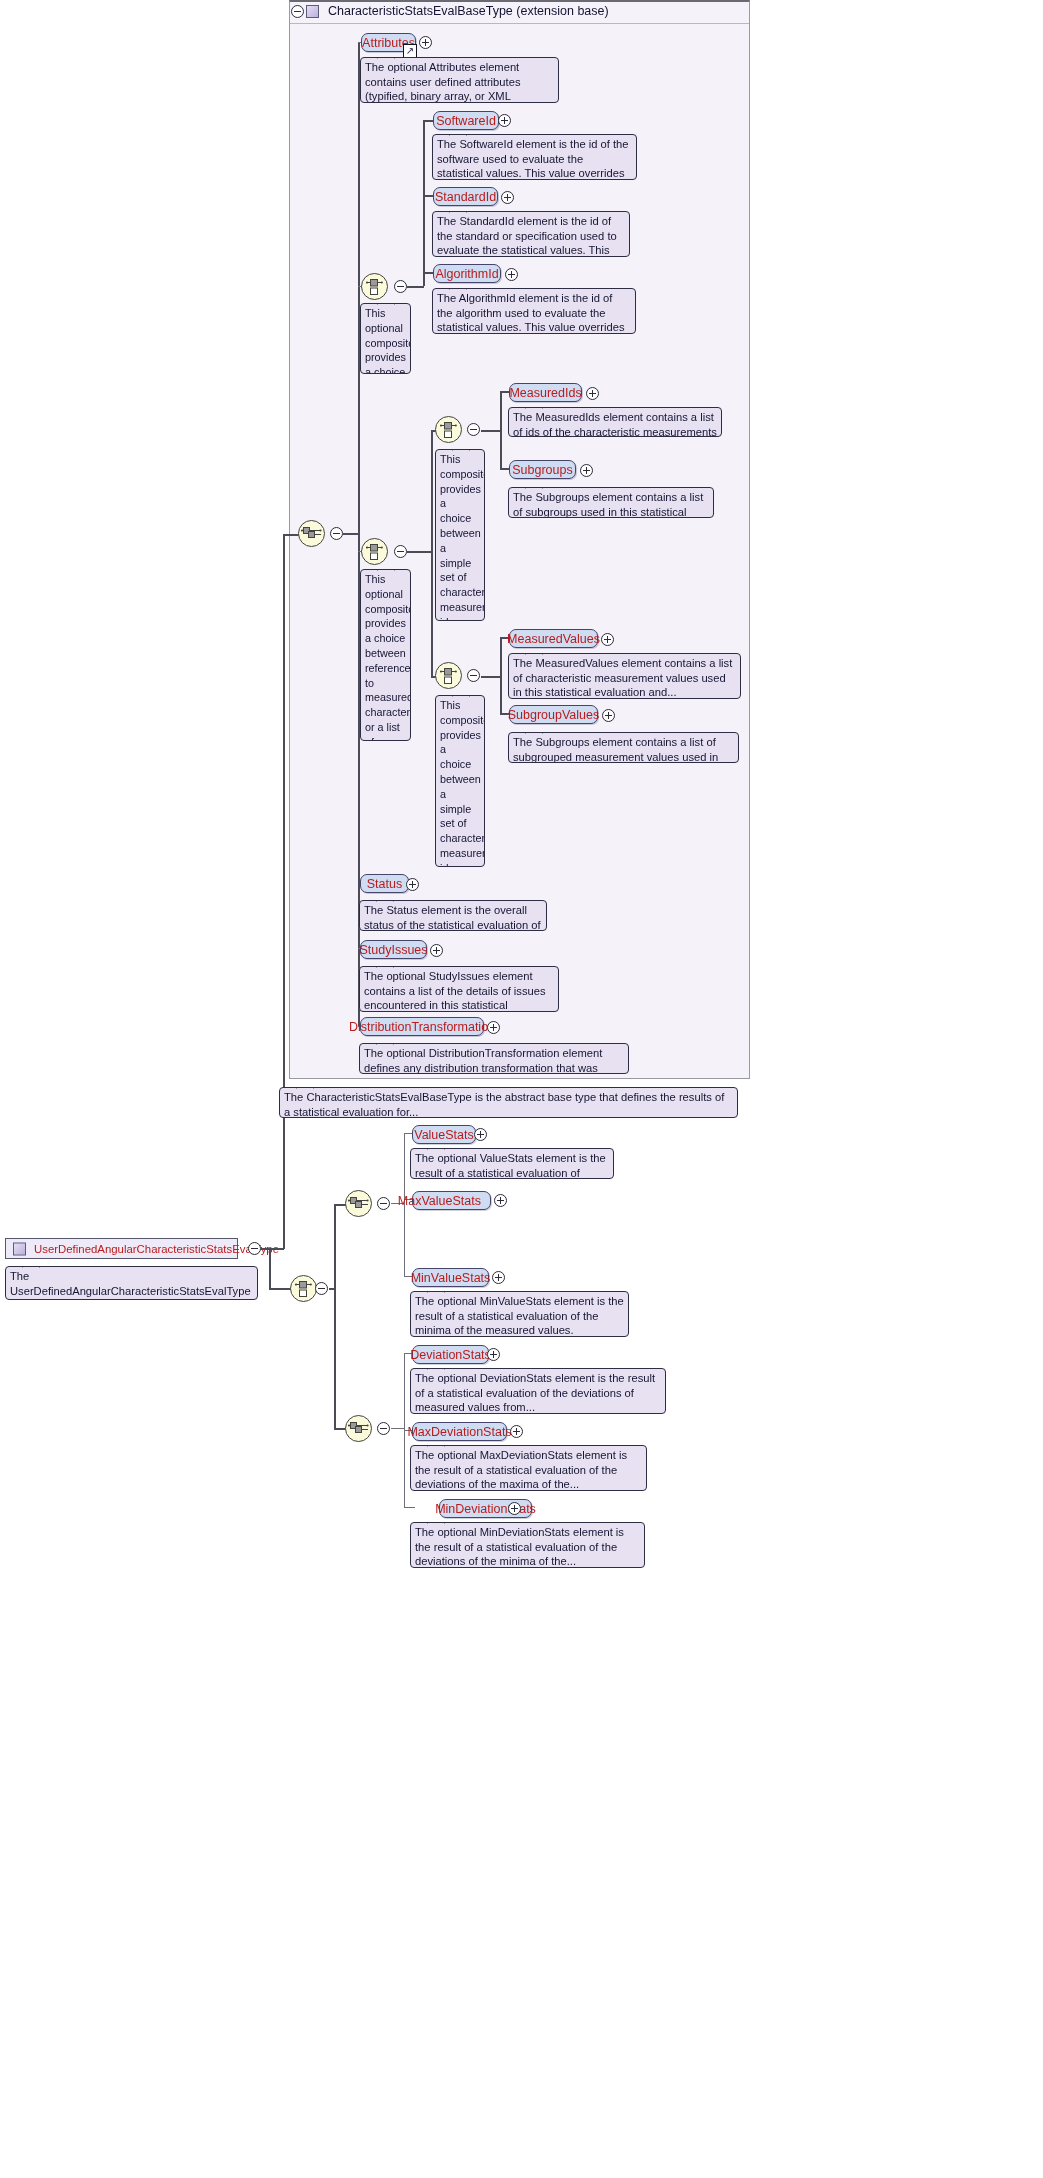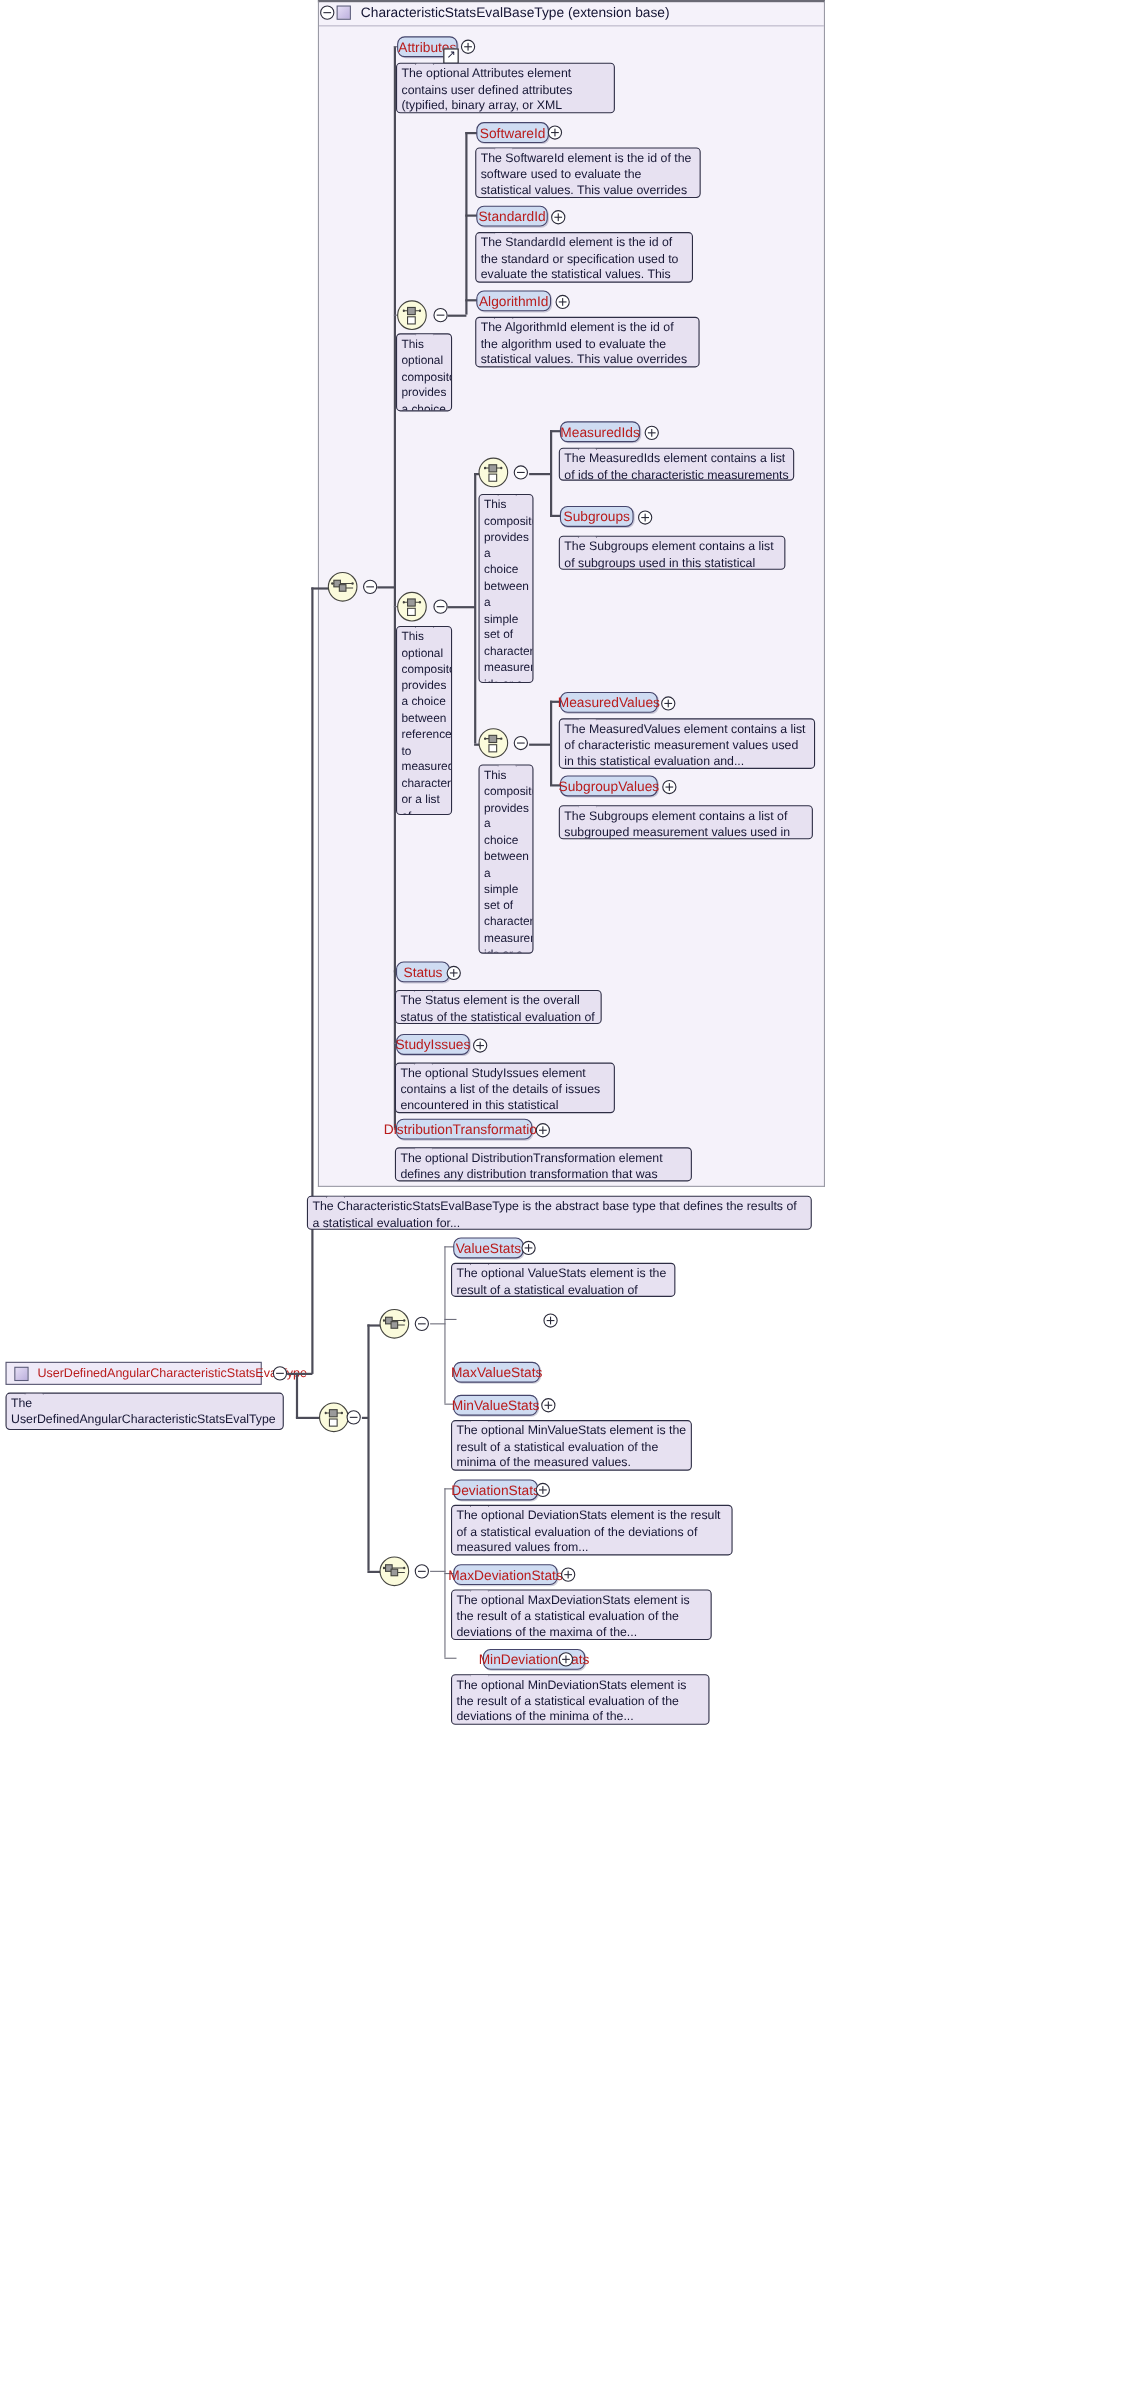--- a/index.html
+++ b/index.html
@@ -353,21 +353,21 @@
   <div class="ln v" style="left:404px; top:1133px; height:143px;"></div>
 
   <div class="ln h" style="left:404px; top:1133px; width:11px;"></div>
   <div class="elem" style="left:412px; top:1125px; width:64px;">
     <span>ValueStats</span>
   </div>
   <div class="toggle plus" style="left:474px; top:1128px;"></div>
   <div class="note" style="left:410px; top:1148px; width:204px; height:31px;">The optional ValueStats element is the result of a statistical evaluation of measured values.</div>
 
   <div class="ln h" style="left:404px; top:1199px; width:11px;"></div>
-  <div class="elem" style="left:412px; top:1238px; width:79px;">
+  <div class="elem" style="left:412px; top:1191px; width:79px;justify-content:flex-end;">
     <span>MaxValueStats</span>
   </div>
   <div class="toggle plus" style="left:494px; top:1194px;"></div>
 
   <div class="ln h" style="left:404px; top:1276px; width:11px;"></div>
   <div class="elem" style="left:412px; top:1268px; width:77px;">
     <span>MinValueStats</span>
   </div>
   <div class="toggle plus" style="left:492px; top:1271px;"></div>
   <div class="note" style="left:410px; top:1291px; width:219px; height:46px;">The optional MinValueStats element is the result of a statistical evaluation of the minima of the measured values.</div>

